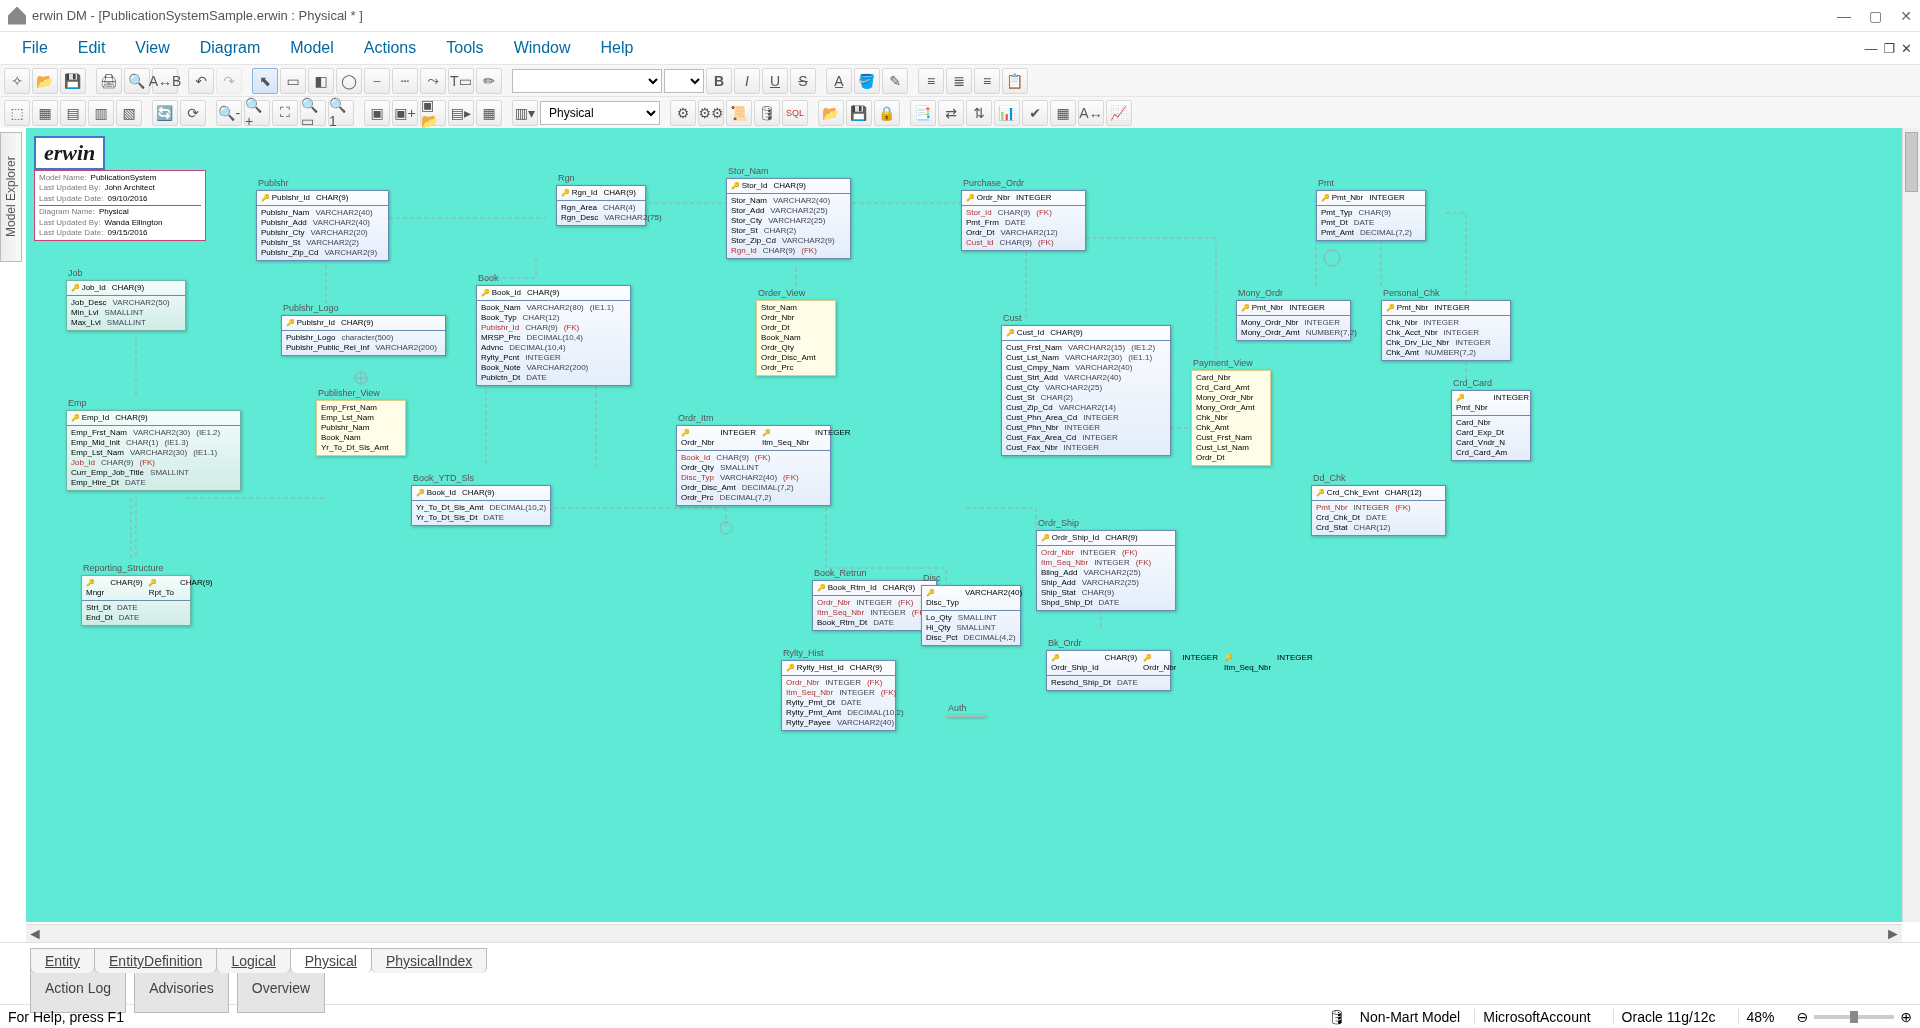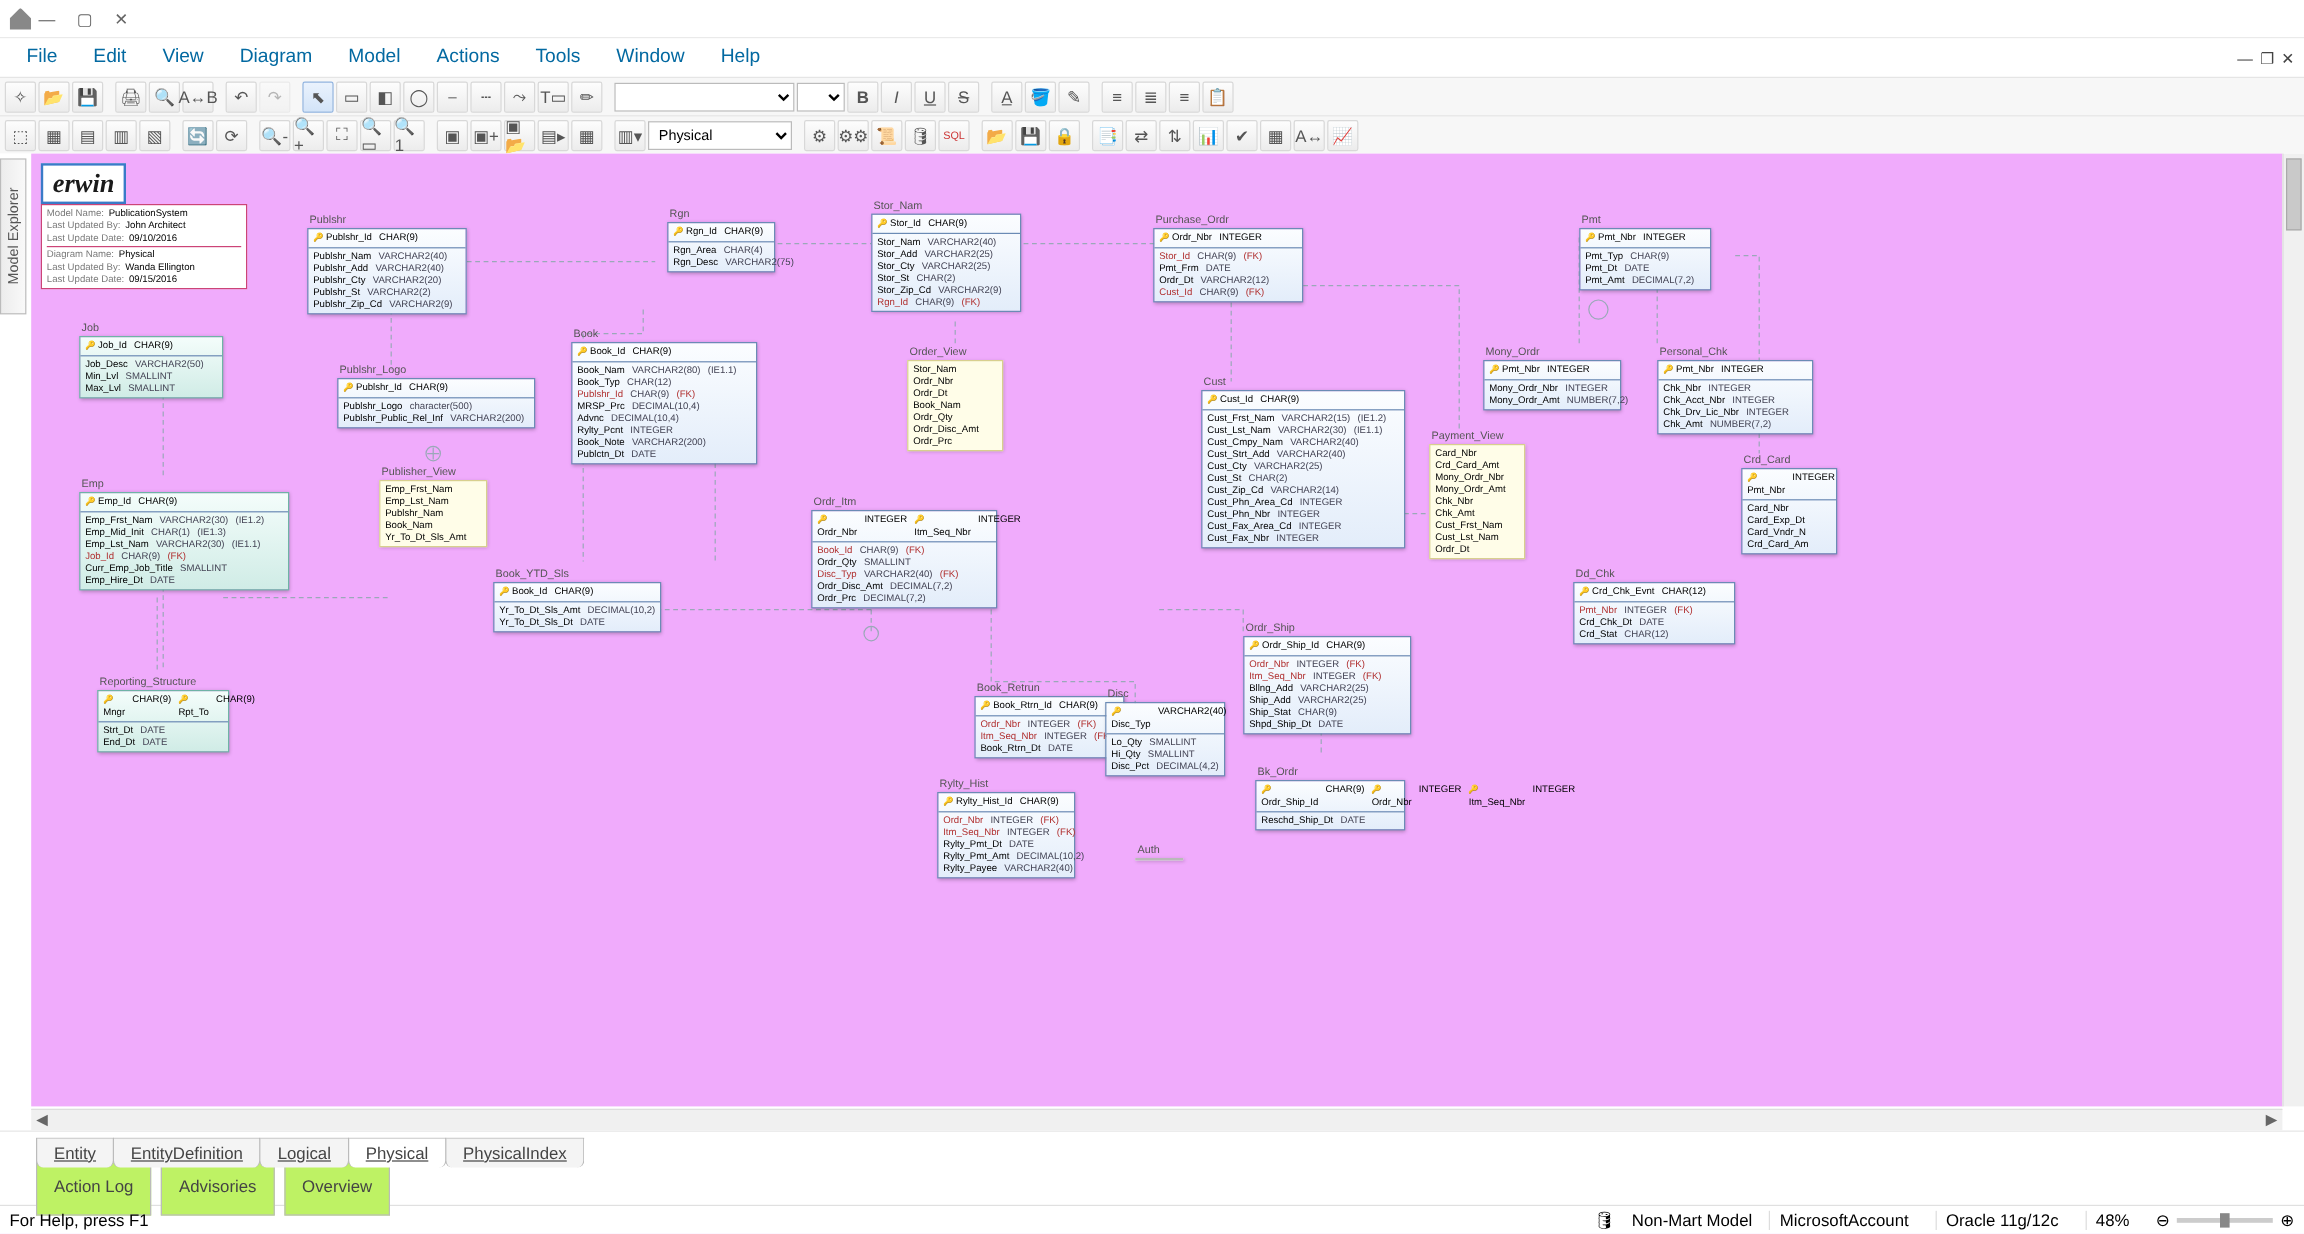--- a/index.html
+++ b/index.html
@@ -15,32 +15,32 @@
 .toolbar { height: 32px; display: flex; align-items: center; padding: 2px 4px; gap: 2px; background: #f7f7f7; border-top: 1px solid #e5e5e5; }
 .tool { width: 26px; height: 26px; border: 1px solid transparent; display: flex; align-items: center; justify-content: center; font-size: 14px; color: #555; background: linear-gradient(#fdfdfd,#ececec); border:1px solid #d8d8d8; border-radius:2px;}
 .tool.sel { border:1px solid #8fb3e0; background: linear-gradient(#eaf2fd,#d3e4f8);}
 .tool-sep { width: 6px; }
 .tool-combo { height: 24px; border: 1px solid #bbb; background: #fff; font-size: 12px; padding: 0 4px; }
 .tool-combo.wide { width: 150px; }
 .tool-combo.med { width: 120px; }
 .tool-combo.sm  { width: 40px; }
 .workspace { position: relative; height: calc(1028px - 32px - 32px - 32px - 32px - 30px - 32px - 24px); background: #fff; }
 .side-tab { position: absolute; left: 0; top: 4px; width: 22px; height: 130px; border: 1px solid #bbb; background: linear-gradient(90deg,#f9f9f9,#ececec); writing-mode: vertical-rl; text-orientation: mixed; font-size: 12px; color: #555; display: flex; align-items: center; justify-content: center; transform: rotate(180deg); }
-.canvas { position: absolute; left: 26px; right: 18px; top: 0; bottom: 20px; overflow: hidden; background: #f0abfc; }
+.canvas { position: absolute; left: 26px; right: 18px; top: 0; bottom: 20px; overflow: hidden; background: #5eead4; }
 .canvas svg { position:absolute; inset:0; }
 .vscroll { position:absolute; right:0; top:0; bottom:20px; width:18px; background:#f0f0f0; border-left:1px solid #ddd;}
 .vscroll .thumb{ position:absolute; top:4px; left:2px; right:2px; height:60px; background:#c9c9c9; border:1px solid #aaa;}
 .hscroll { position:absolute; left:26px; right:18px; bottom:0; height:18px; background:#f0f0f0; border-top:1px solid #ddd; display:flex; align-items:center;}
 .hscroll .arrow{ width:18px; text-align:center; color:#666;}
 .hscroll .track{ flex:1; position:relative;}
 .tabstrip { height: 30px; display: flex; align-items: flex-end; padding-left: 30px; border-top:1px solid #e0e0e0; background:#fff;}
 .tab { padding: 4px 14px; font-size: 14px; border: 1px solid #bbb; border-bottom: none; margin-right:-1px; background:#f4f4f4; color:#444; border-radius: 0 0 6px 6px; transform: translateY(1px); text-decoration: underline;}
 .tab.active { background:#fff; font-weight:500; }
 .bottom-tabs { height: 32px; display:flex; align-items:center; padding-left: 30px; gap: 8px; background:#fff;}
-.btab { padding: 16px 14px; border:1px solid #bbb; font-size: 14px; color:#444; background:#bef264;}
+.btab { padding: 16px 14px; border:1px solid #bbb; font-size: 14px; color:#444; background:#e5e5e5;}
 .statusbar { height: 24px; display:flex; align-items:center; font-size: 14px; background:#fff; border-top:1px solid #e0e0e0; padding: 0 8px; gap: 14px;}
 .statusbar .spacer{ flex:1;}
 .statusbar .seg { padding: 0 8px; border-left:1px solid #ddd;}
 .statusbar .zoomctl{ display:flex; align-items:center; gap:6px;}
 .statusbar .zoomctl .slider{ width:80px; height:4px; background:#ccc; position:relative;}
 .statusbar .zoomctl .slider::after{content:'';position:absolute;left:36px;top:-4px;width:8px;height:12px;background:#888;}
 
 
 .entity { position:absolute; font-size:8px; line-height:1.25; }
 .entity .cap { color:#555; font-size:9px; margin-bottom:1px; padding-left:2px;}
@@ -57,20 +57,21 @@
 .logo { position:absolute; border:2px solid #3a7bc8; padding:4px 8px; font: italic 600 22px/1 Georgia,serif; color:#1a1a1a; background:#fff;}
 .meta { position:absolute; border:1px solid #c47; background:#fff; font-size:8px; line-height:1.3; padding:2px 4px;}
 .meta div{ display:flex; gap:4px;}
 .meta .l{ color:#333a;}
 </style>
 </head>
 <body>
 
 <div class="titlebar">
   <div class="app-icon"></div>
+  <div class="title">erwin DM - [PublicationSystemSample.erwin : Physical * ]</div>
   <div class="winbtns">
     <span>—</span>
     <span>▢</span>
     <span>✕</span>
   </div>
 </div>
 
 <div class="menubar">
   <div class="menu">File</div>
   <div class="menu">Edit</div>

